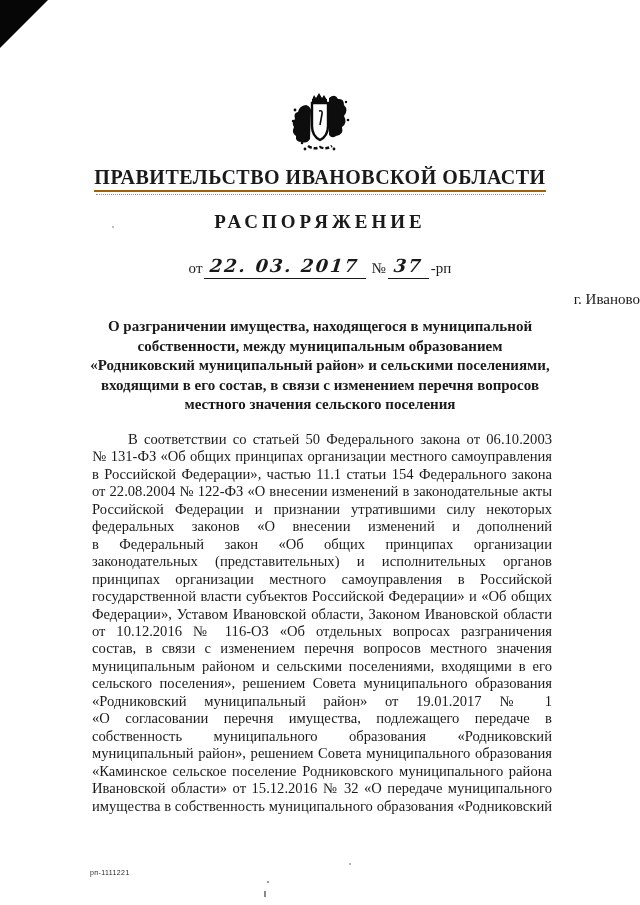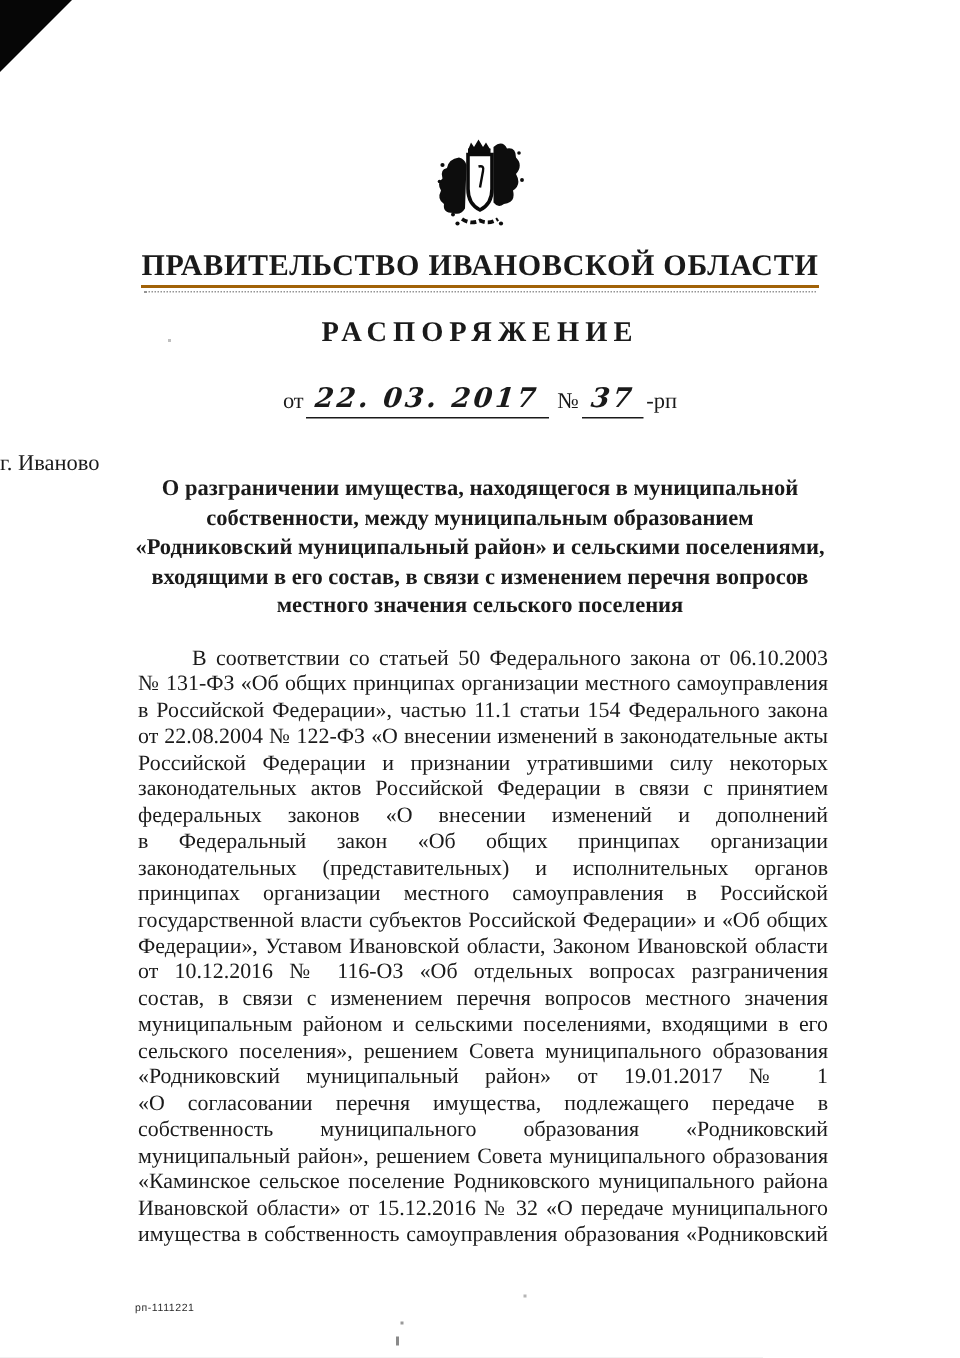--- a/index.html
+++ b/index.html
@@ -92,24 +92,24 @@
     top: -1px;
   }
   .hw-underline {
     display: inline-block;
     border-bottom: 1.3px solid #1a1a1a;
     padding: 0 6px 1px 6px;
     margin: 0 2px;
   }
   .city-line {
     position: absolute;
-    top: 301px;
-    left: 0;
-    width: 100%;
-    text-align: left;
+    top: 291px;
+    left: 0;
+    width: 100%;
+    text-align: right;
     font-size: 15px;
   }
   .subject {
     position: absolute;
     top: 317px;
     left: 50%;
     transform: translateX(-50%);
     width: 530px;
     font-size: 15px;
     font-weight: bold;
@@ -206,38 +206,37 @@
       <div class="tline">входящими в его состав, в связи с изменением перечня вопросов</div>
       <div class="tline">местного значения сельского поселения</div>
     </div>
 
   <div class="body-text">
       <div class="tline">В соответствии со статьей 50 Федерального закона от 06.10.2003</div>
       <div class="tline">№ 131-ФЗ «Об общих принципах организации местного самоуправления</div>
       <div class="tline">в Российской Федерации», частью 11.1 статьи 154 Федерального закона</div>
       <div class="tline">от 22.08.2004 № 122-ФЗ «О внесении изменений в законодательные акты</div>
       <div class="tline">Российской Федерации и признании утратившими силу некоторых</div>
-      <div class="tline">законодательных актов Российской Федерации в связи с принятием</div>
       <div class="tline">федеральных законов «О внесении изменений и дополнений</div>
       <div class="tline">в Федеральный закон «Об общих принципах организации</div>
       <div class="tline">законодательных (представительных) и исполнительных органов</div>
       <div class="tline">принципах организации местного самоуправления в Российской</div>
       <div class="tline">государственной власти субъектов Российской Федерации» и «Об общих</div>
       <div class="tline">Федерации», Уставом Ивановской области, Законом Ивановской области</div>
       <div class="tline">от 10.12.2016 № 116-ОЗ «Об отдельных вопросах разграничения</div>
       <div class="tline">состав, в связи с изменением перечня вопросов местного значения</div>
       <div class="tline">муниципальным районом и сельскими поселениями, входящими в его</div>
       <div class="tline">сельского поселения», решением Совета муниципального образования</div>
       <div class="tline">«Родниковский муниципальный район» от 19.01.2017 № 1</div>
       <div class="tline">«О согласовании перечня имущества, подлежащего передаче в</div>
       <div class="tline">собственность муниципального образования «Родниковский</div>
       <div class="tline">муниципальный район», решением Совета муниципального образования</div>
       <div class="tline">«Каминское сельское поселение Родниковского муниципального района</div>
       <div class="tline">Ивановской области» от 15.12.2016 № 32 «О передаче муниципального</div>
-      <div class="tline">имущества в собственность самоуправления образования «Родниковский</div>
+      <div class="tline">имущества в собственность муниципального образования «Родниковский</div>
     </div>
 
   <div class="footer-code">рп-1111221</div>
 
   <div class="speck speck-a"></div>
   <div class="speck speck-b"></div>
   <div class="speck speck-c"></div>
   <div class="speck speck-d"></div>
 
 </div>

